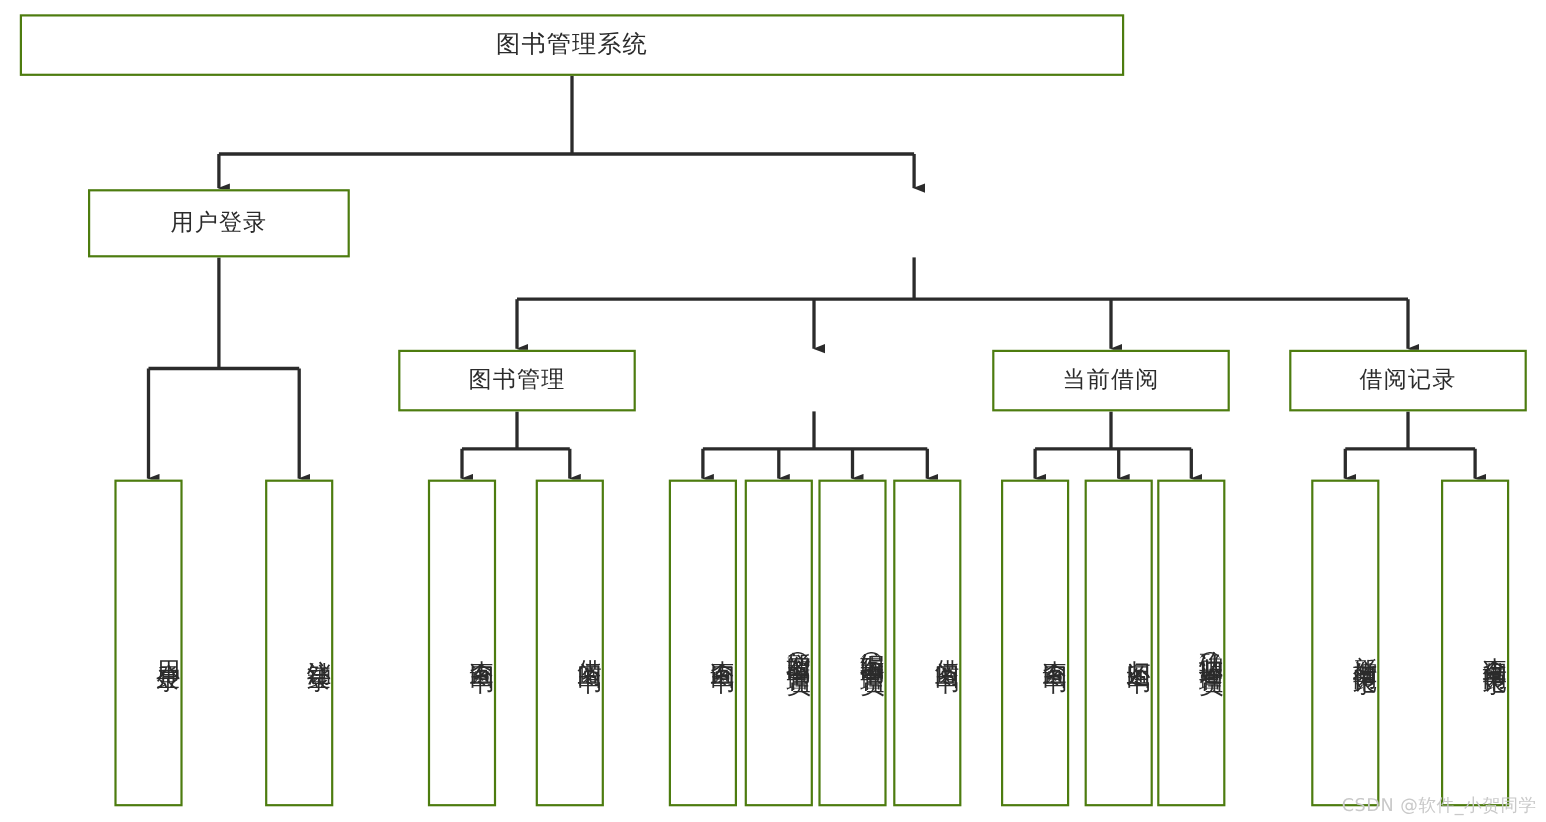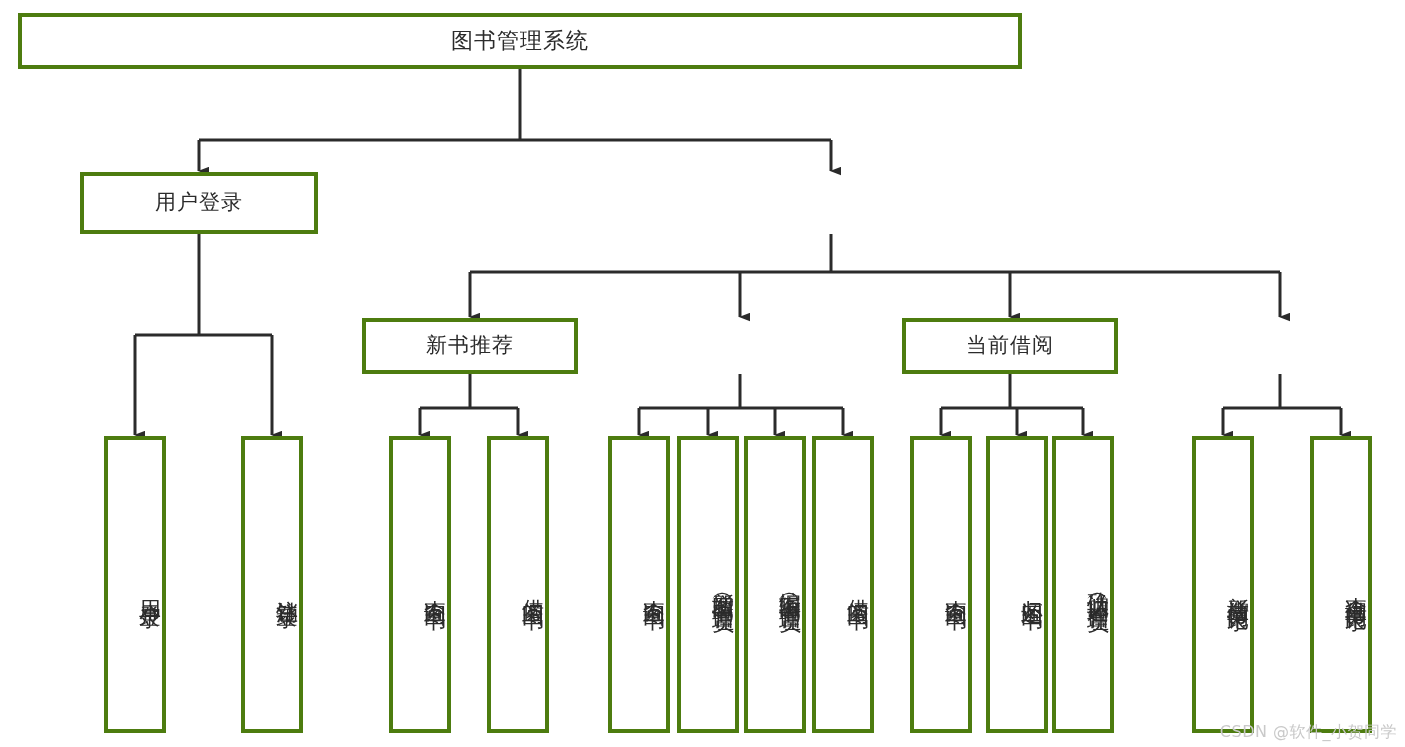--- a/index.html
+++ b/index.html
@@ -22,21 +22,21 @@
     position: absolute;
     left: 0;
     top: 0;
     width: 1405px;
     height: 747px;
     display: block;
   }
   .node-box {
     position: absolute;
     box-sizing: border-box;
-    border: 4px solid #4d7c0f;
+    border: 2px solid #4d7c0f;
     background: #ffffff;
     display: flex;
     align-items: center;
     justify-content: center;
     color: #2b2b2b;
   }
   .node-h {
     font-size: 21px;
     letter-spacing: 1px;
     line-height: 1.1;
@@ -123,24 +123,27 @@
 
   <div class="node-box node-h node-root" style="left: 18px; top: 13px; width: 1004px; height: 56px;">
     <span>图书管理系统</span>
   </div>
 
   <div class="node-box node-h" style="left: 80px; top: 172px; width: 238px; height: 62px;">
     <span>用户登录</span>
   </div>
 
   <div class="node-box node-h" style="left: 362px; top: 318px; width: 216px; height: 56px;">
-    <span>新书推荐</span>
+    <span>图书管理</span>
   </div>
   <div class="node-box node-h" style="left: 902px; top: 318px; width: 216px; height: 56px;">
     <span>当前借阅</span>
+  </div>
+  <div class="node-box node-h" style="left: 1172px; top: 318px; width: 216px; height: 56px;">
+    <span>借阅记录</span>
   </div>
 
   <div class="node-box node-v" style="left: 104px; top: 436px; width: 62px; height: 297px;">
     <span class="vtext">用户登录</span>
   </div>
   <div class="node-box node-v" style="left: 241px; top: 436px; width: 62px; height: 297px;">
     <span class="vtext">注销登录</span>
   </div>
   <div class="node-box node-v" style="left: 389px; top: 436px; width: 62px; height: 297px;">
     <span class="vtext">查询图书</span>

